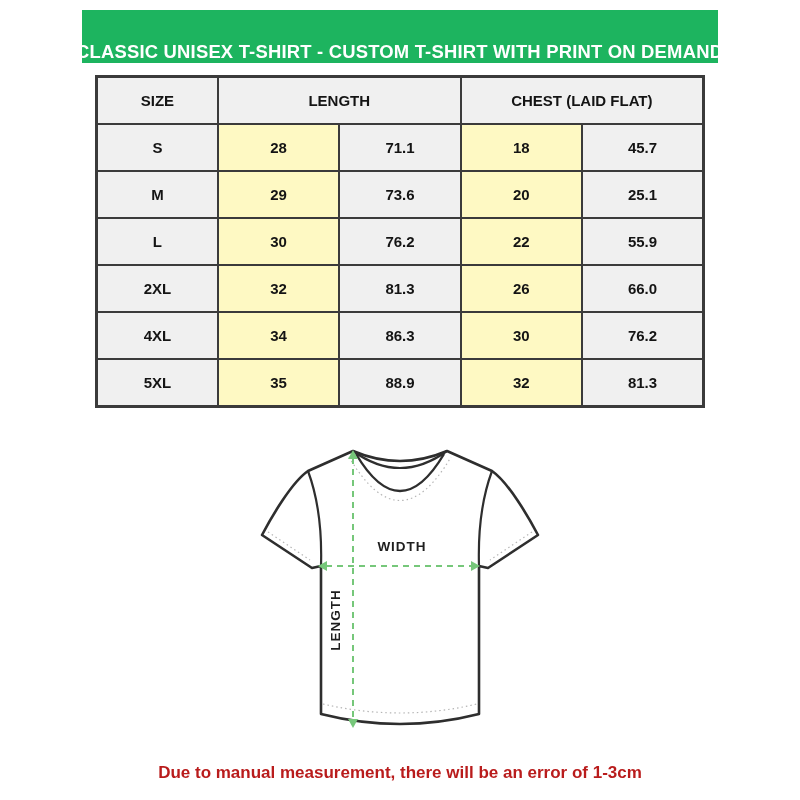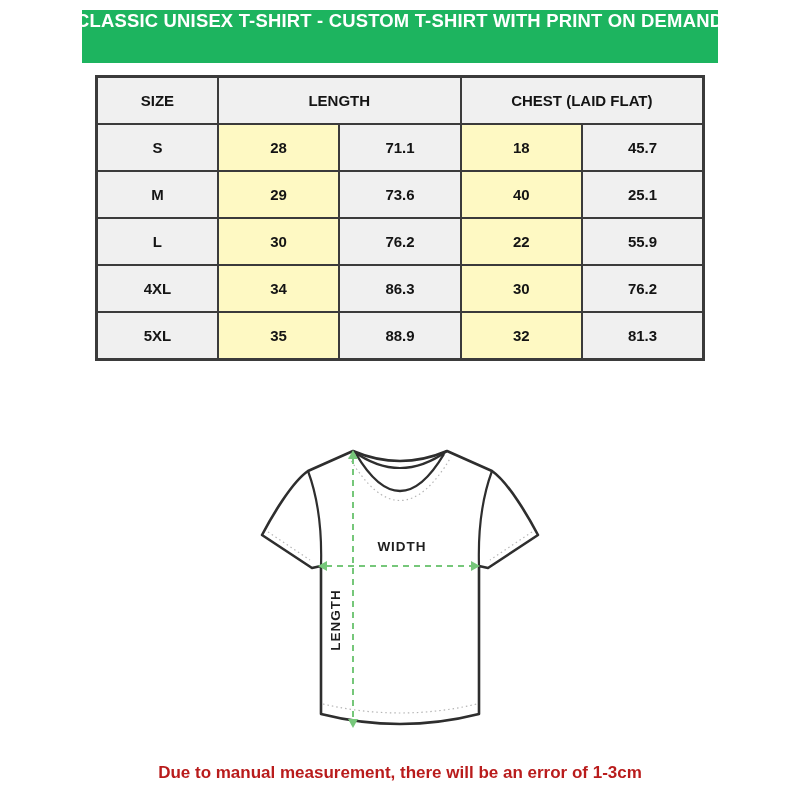--- a/index.html
+++ b/index.html
@@ -5,21 +5,21 @@
   * { box-sizing: border-box; }
   html,body { margin:0; padding:0; background:#ffffff; }
   .page {
     position:relative; width:800px; height:800px; background:#ffffff;
     font-family:"Liberation Sans", sans-serif; overflow:hidden;
   }
 
   
   .banner {
     position:absolute; left:82px; top:10px; width:636px; height:53px;
-    background:#1db45f; display:flex; align-items:flex-start; justify-content:center;
+    background:#1db45f; display:flex; align-items:flex-end; justify-content:center;
   }
   .banner-title {
     color:#ffffff; font-size:19px; font-weight:700; letter-spacing:.2px;
     margin:0; white-space:nowrap; transform:scaleX(.97);
   }
 
   
   .chart-wrap { position:absolute; left:95px; top:75px; width:610px; }
   table.size-table {
     border-collapse:collapse; width:610px; table-layout:fixed;
@@ -70,29 +70,36 @@
           <td class="shade">S</td>
           <td class="plain">28</td>
           <td class="shade">71.1</td>
           <td class="plain">18</td>
           <td class="shade">45.7</td>
         </tr>
         <tr>
           <td class="shade">M</td>
           <td class="plain">29</td>
           <td class="shade">73.6</td>
-          <td class="plain">40</td>
+          <td class="plain">20</td>
           <td class="shade">25.1</td>
         </tr>
         <tr>
           <td class="shade">L</td>
           <td class="plain">30</td>
           <td class="shade">76.2</td>
           <td class="plain">22</td>
           <td class="shade">55.9</td>
+        </tr>
+        <tr>
+          <td class="shade">2XL</td>
+          <td class="plain">32</td>
+          <td class="shade">81.3</td>
+          <td class="plain">26</td>
+          <td class="shade">66.0</td>
         </tr>
         <tr>
           <td class="shade">4XL</td>
           <td class="plain">34</td>
           <td class="shade">86.3</td>
           <td class="plain">30</td>
           <td class="shade">76.2</td>
         </tr>
         <tr>
           <td class="shade">5XL</td>

